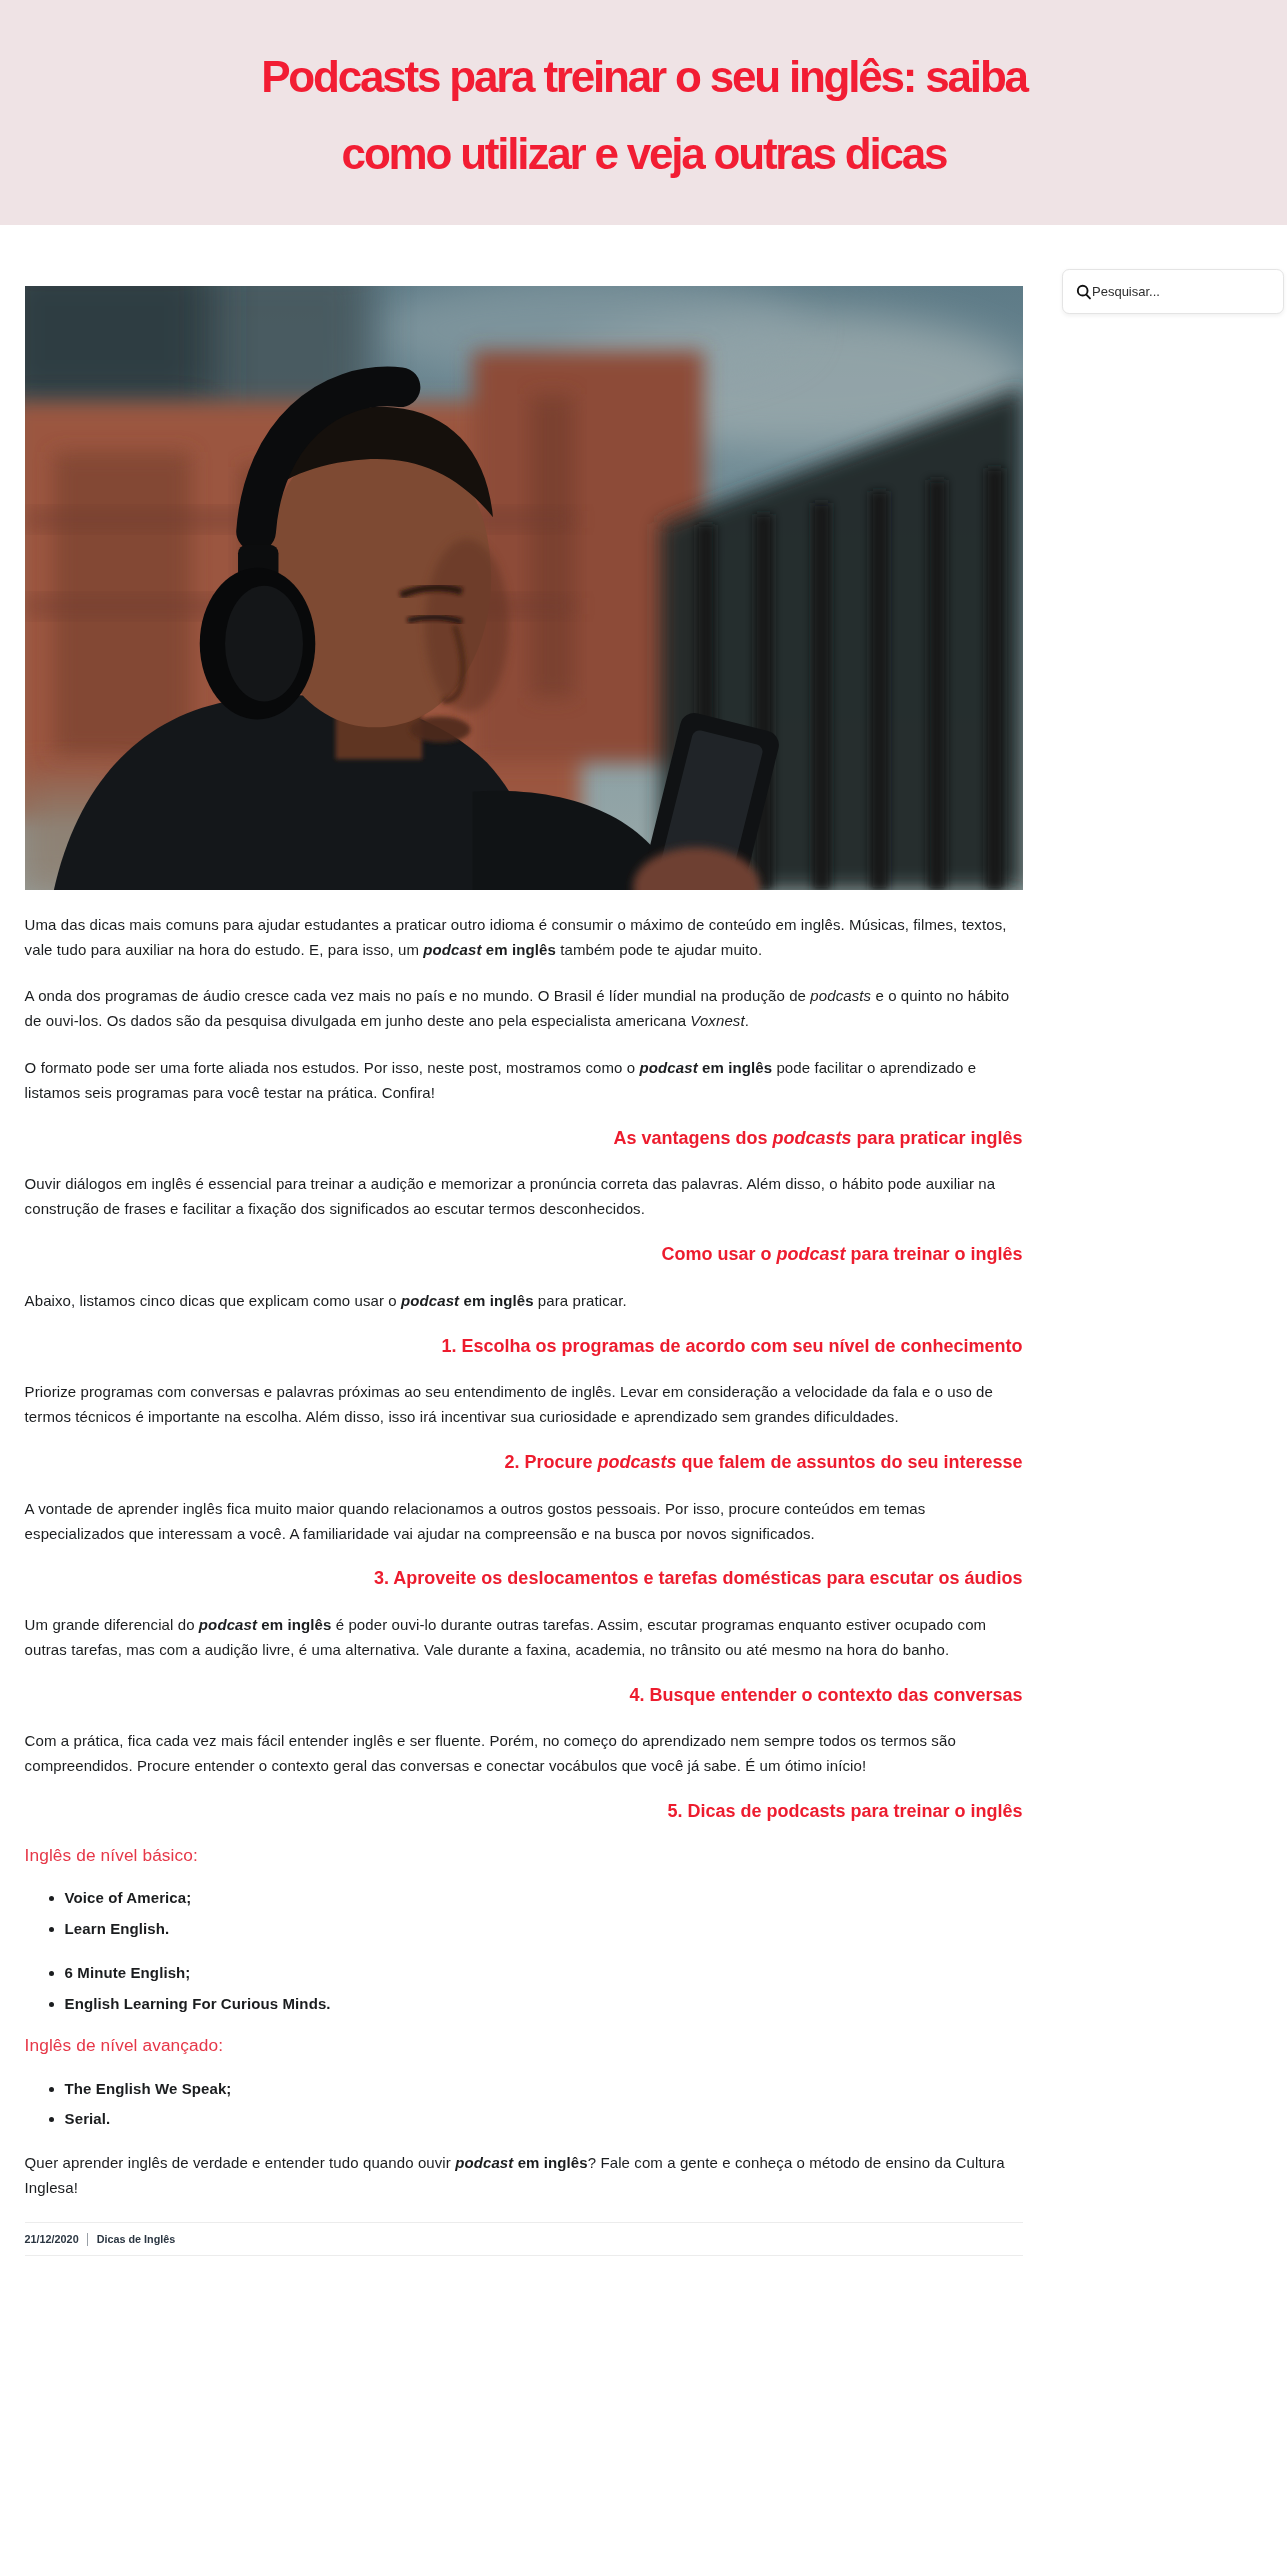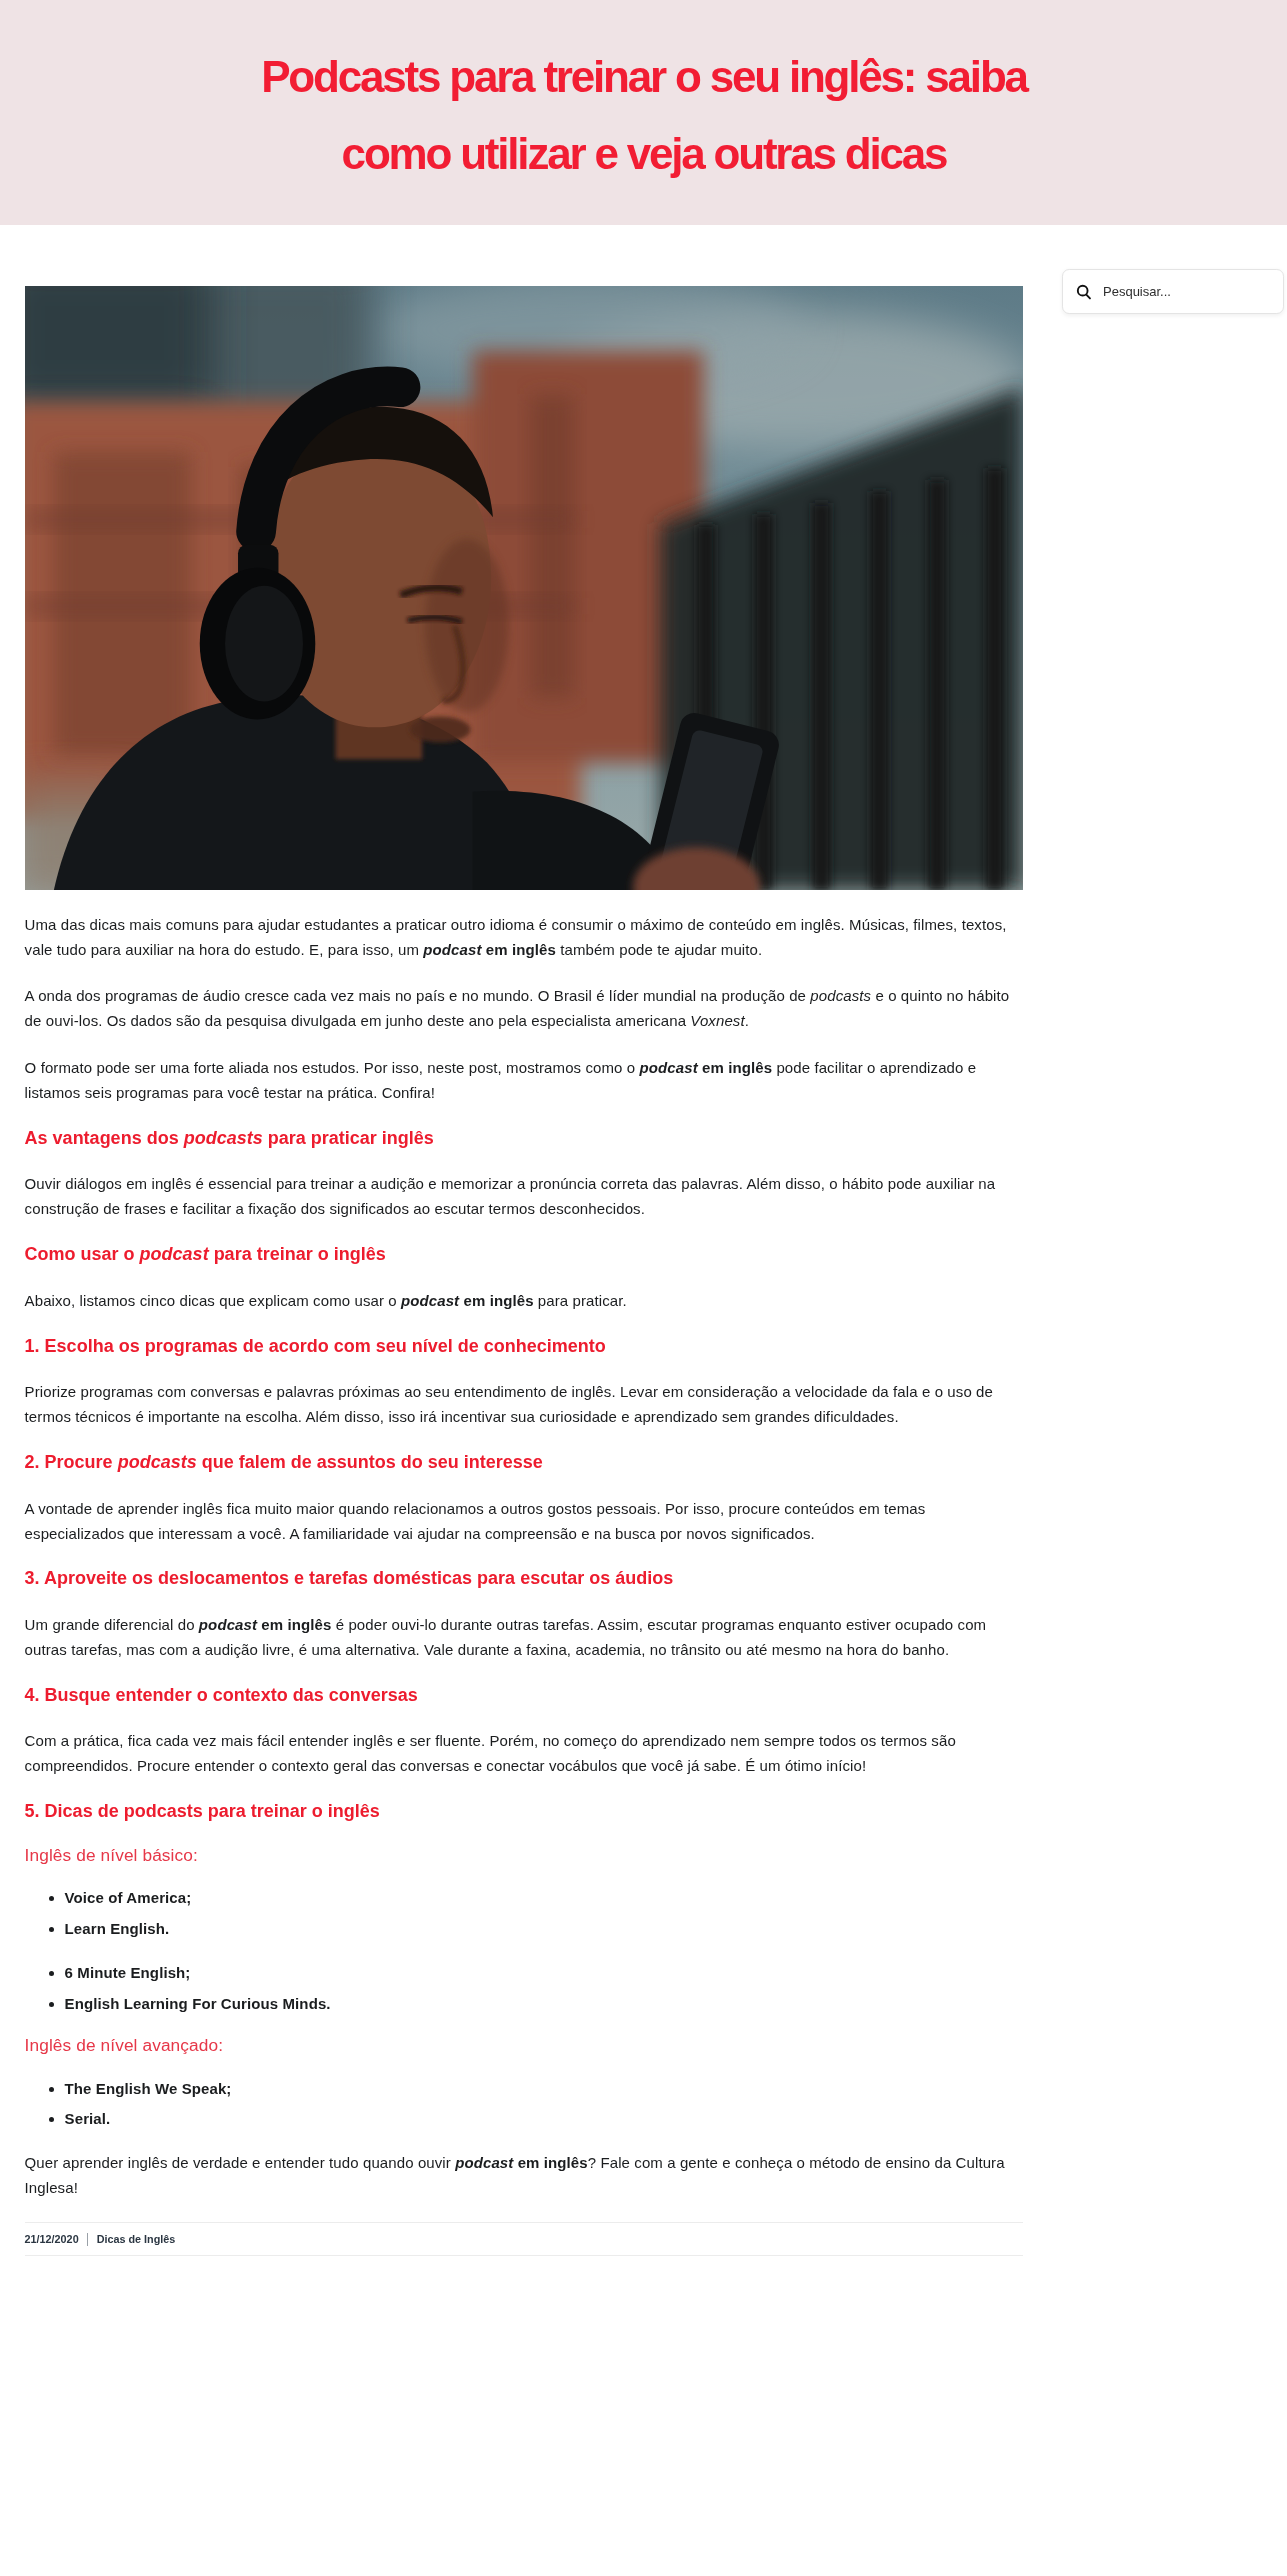--- a/index.html
+++ b/index.html
@@ -62,21 +62,21 @@
     top:269px;
     width:222px;
     height:45px;
     background:#ffffff;
     border:0.7px solid #e4e4e4;
     border-radius:7.2px;
     box-shadow:0 1.4px 4.3px rgba(0,0,0,0.06);
     display:flex;
     align-items:center;
     padding:0 13px;
-    gap:11px;
+    gap:0;
   }
   .search-box svg{flex:0 0 auto;display:block;}
   .search-box input{
     border:none;
     outline:none;
     background:transparent;
     width:100%;
     font-family:"Liberation Sans", sans-serif;
     font-size:13px;
     color:#222222;
@@ -102,20 +102,21 @@
   }
   .article-body p{margin:0 0 21.7px 0;}
   .article-body h2,
   .article-body h3{
     color:var(--heading-red);
     font-size:18px;
     line-height:23px;
     font-weight:bold;
     margin:8.7px 0 21.7px 0;
     letter-spacing:0;
+    text-align:right;
   }
   .article-body h4{
     color:var(--subheading-red);
     font-size:17.3px;
     line-height:21.7px;
     font-weight:normal;
     margin:7.2px 0 19px 0;
   }
   .article-body ul{
     margin:0 0 19px 0;

